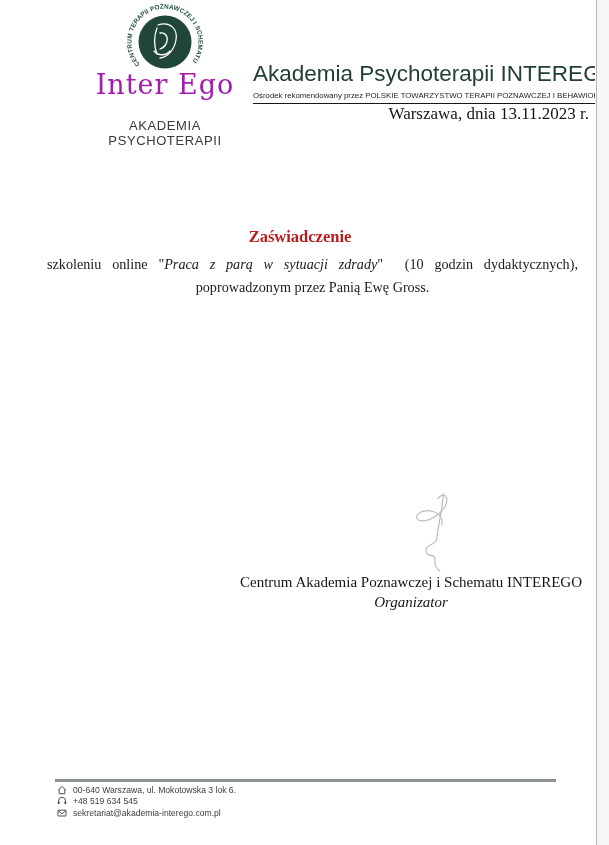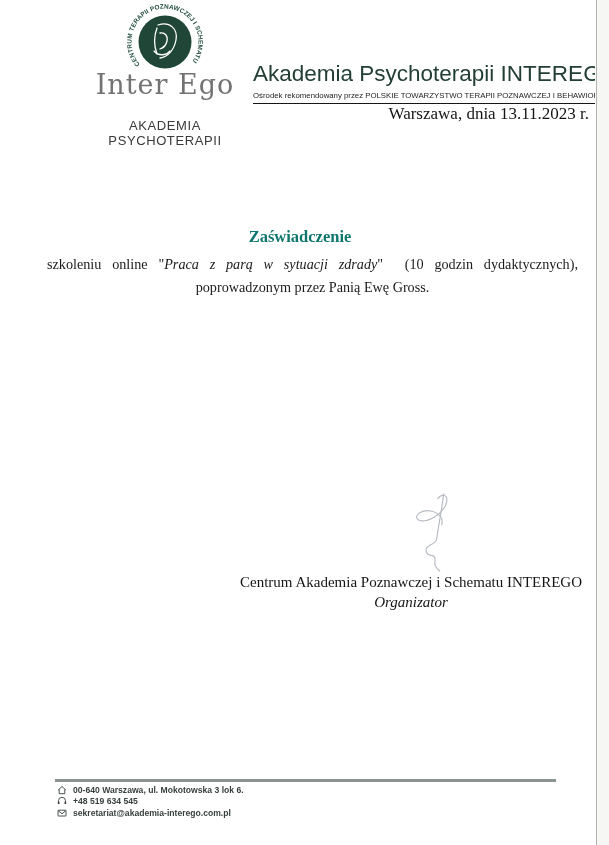--- a/index.html
+++ b/index.html
@@ -12,21 +12,21 @@
   .scan-edge {
     position:absolute; top:0; right:0; width:12px; height:100%;
     background:#f6f6f4; border-left:1.5px solid #b4b5b1;
   }
 
   
   .logo-block { position:absolute; left:93px; top:4px; width:144px; text-align:center; }
   .logo-block svg { display:block; margin:0 auto; }
   .logo-wordmark {
     margin-top:-6px; font-family:"DejaVu Serif", serif; font-size:27px;
-    letter-spacing:1px; color:#737373; line-height:30px;
+    letter-spacing:1px; color:#a21caf; line-height:30px;
   }
   .logo-subtitle {
     margin-top:18px; font-family:"Liberation Sans", sans-serif; font-size:13px;
     letter-spacing:0.6px; color:#3a3a3a;
   }
 
   .hdr-right { position:absolute; left:253px; top:60px; width:342px; }
   .hdr-title {
     font-family:"Liberation Sans", sans-serif; font-size:22.5px; line-height:28px;
     color:#233f34; white-space:nowrap; overflow:hidden;
@@ -36,21 +36,21 @@
     color:#1d1d1d; text-align:center; white-space:nowrap; overflow:hidden;
     padding-bottom:3px; border-bottom:1.7px solid #161616;
   }
   .hdr-date {
     margin-top:0; font-size:17px; text-align:right; padding-right:6px; color:#151515;
   }
 
   
   .cert-heading {
     position:absolute; left:40px; top:227px; width:520px; text-align:center;
-    font-size:16.5px; font-weight:bold; color:#0f766e;
+    font-size:16.5px; font-weight:bold; color:#b91c1c;
   }
   .cert-body { position:absolute; left:47px; top:253px; width:531px; font-size:14.2px; }
   .jline { text-align:justify; text-align-last:justify; line-height:23px; height:23px; overflow:hidden; }
   .lline { text-align:center; line-height:23px; }
   .name-sans { font-family:"Liberation Sans", sans-serif; font-size:13.4px; }
   .course-italic { font-style:italic; }
 
   
   .sig-block { position:absolute; left:228px; top:490px; width:366px; text-align:center; }
   .sig-scribble { position:relative; height:82px; }
@@ -59,21 +59,20 @@
   .sig-role { font-size:15px; font-style:italic; color:#151515; line-height:20px; }
 
   
   .footer-divider { position:absolute; left:55px; top:779px; width:501px; height:2.5px; background:#8b9492; }
   .footer-items { position:absolute; left:57px; top:784px; width:400px; }
   .footer-row { display:flex; align-items:center; height:11.6px; }
   .footer-row svg { flex:0 0 auto; margin-right:6px; }
   .footer-text {
     font-family:"Liberation Sans", sans-serif; font-size:8.6px; color:#37403c;
     white-space:nowrap;
-    font-weight:bold;
   }
 </style>
 </head>
 <body>
 
 <div class="page">
 
   <div class="scan-edge"></div>
 
   <div class="logo-block">

